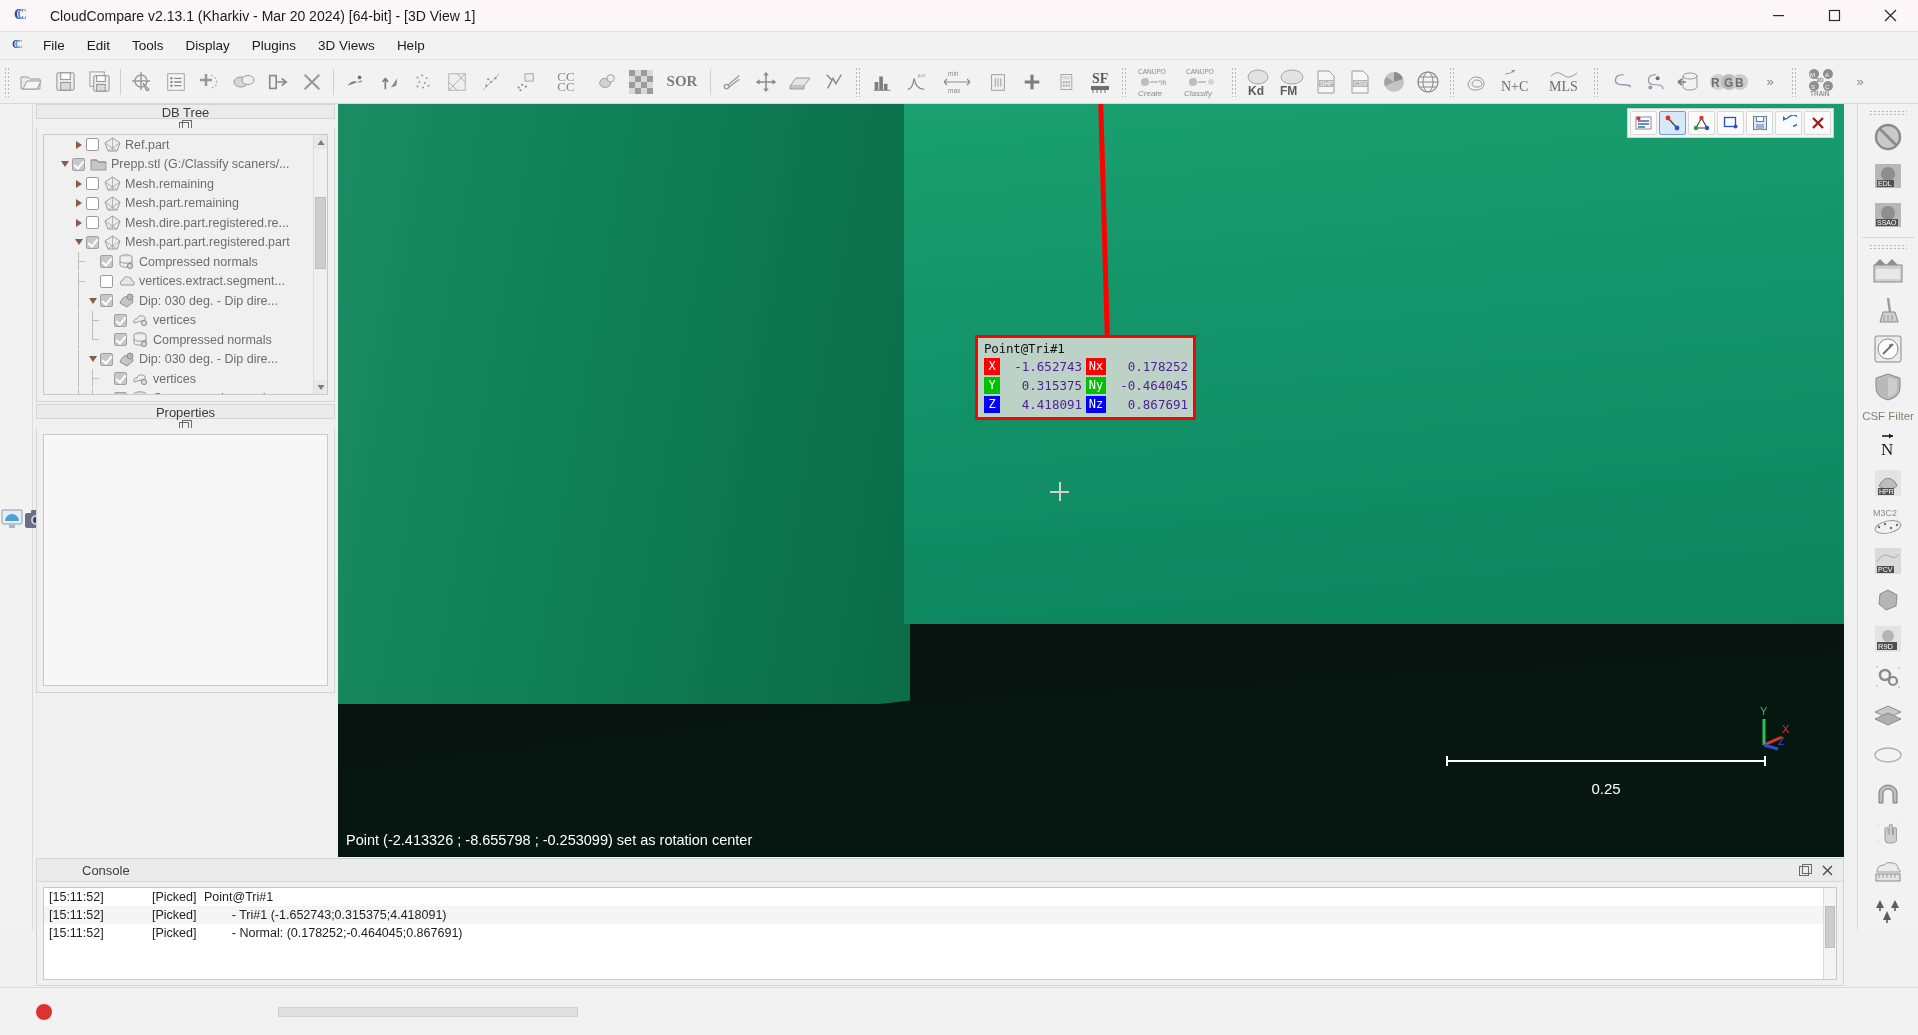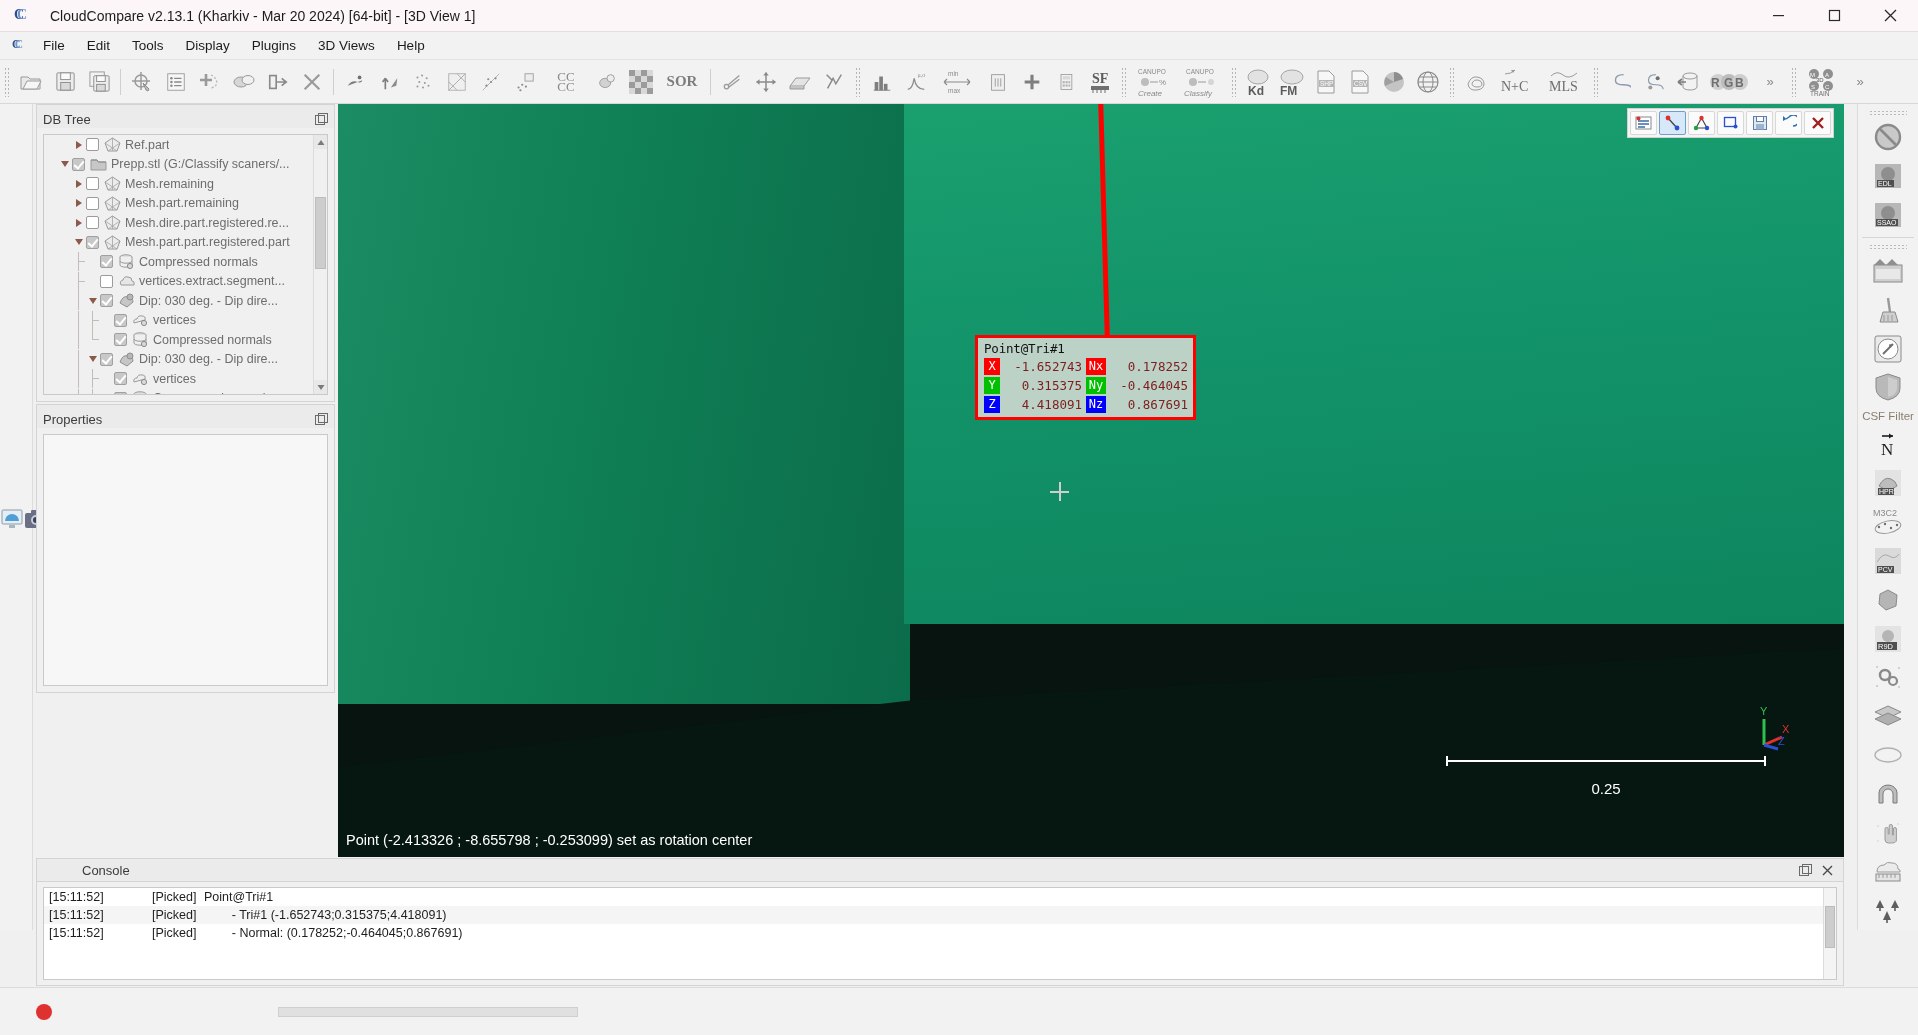--- a/index.html
+++ b/index.html
@@ -83,22 +83,22 @@
            background-size:4px 3px; }
   .rsep { width:52px; height:1px; background:#d6d6d6; margin:3px 0; }
   .rbtn { width:44px; height:40px; margin:1px 0; display:flex; flex-direction:column;
           align-items:center; justify-content:center; border-radius:2px; position:relative; }
   .rtext { font-size:11.5px; color:#8a7f6f; padding:3px 0; }
 
   
   .dbtree-dock { position:absolute; left:36px; top:104px; width:299px; height:298px; }
   .props-dock  { position:absolute; left:36px; top:404px; width:299px; height:289px; }
   .dock-title {
-    height:31px; background:#ebebeb; border:1px solid #d4d4d4;
-    display:flex; align-items:center; padding:0 6px; font-size:13px; color:#3c3c3c;
+    height:15px; background:#ebebeb; border:1px solid #d4d4d4;
+    display:flex; align-items:center; padding:0 6px; font-size:13px; color:#3c3c3c;flex-direction:column;
   }
   .dock-title .ttl { flex:1; }
   .dock-float { width:13px; height:13px; position:relative; }
   .dock-body { position:absolute; left:0; right:0; top:24px; bottom:0; background:#f0f0f0;
                border:1px solid #d4d4d4; border-top:none; padding:6px; }
   .tree-scrollarea { position:absolute; left:6px; right:6px; top:6px; bottom:6px;
                      background:#f0f0f0; border:1px solid #c9c9c9; overflow:hidden; }
   .props-inner { position:absolute; left:6px; right:6px; top:6px; bottom:6px;
                  background:#f7f7f7; border:1px solid #c9c9c9; }
 
@@ -144,21 +144,21 @@
   .crosshair:before { content:""; position:absolute; left:9px; top:0; width:1.6px; height:19px; background:#cfcfcf; }
   .crosshair:after  { content:""; position:absolute; top:9px; left:0; height:1.6px; width:19px; background:#cfcfcf; }
 
   
   .infobox { position:absolute; border:3px solid #ff0000; background:#bcd2c7;
              padding:3px 5px 4px 6px; font-family:"DejaVu Sans Mono", monospace; }
   .ib-title { font-size:12.5px; color:#111; margin-bottom:2px; letter-spacing:-0.2px; }
   .ib-grid { display:grid; grid-template-columns: 16px 78px 20px 78px; gap:2px 4px; align-items:center; }
   .ib-key { color:#fff; font-size:12px; text-align:center; line-height:16px; height:17px; }
   .ib-key.x { background:#ff0000; } .ib-key.y { background:#00c000; } .ib-key.z { background:#0000ff; }
-  .ib-val { font-size:12.5px; color:#7f1d1d; text-align:right; }
+  .ib-val { font-size:12.5px; color:#4c1d95; text-align:right; }
 
   
   .view-btns { position:absolute; right:10px; top:4px; background:#f4f4f4; border:1px solid #d2d2d2;
                display:flex; padding:2px; gap:2px; }
   .vbtn { width:27px; height:24px; display:flex; align-items:center; justify-content:center;
           background:#fbfbfb; border:1px solid #d8d8d8; border-radius:2px; }
   .vbtn.sel { background:#d7e8f8; border-color:#6d9fd0; }
 
   
   .scalebar { position:absolute; right:78px; bottom:60px; width:320px; }

